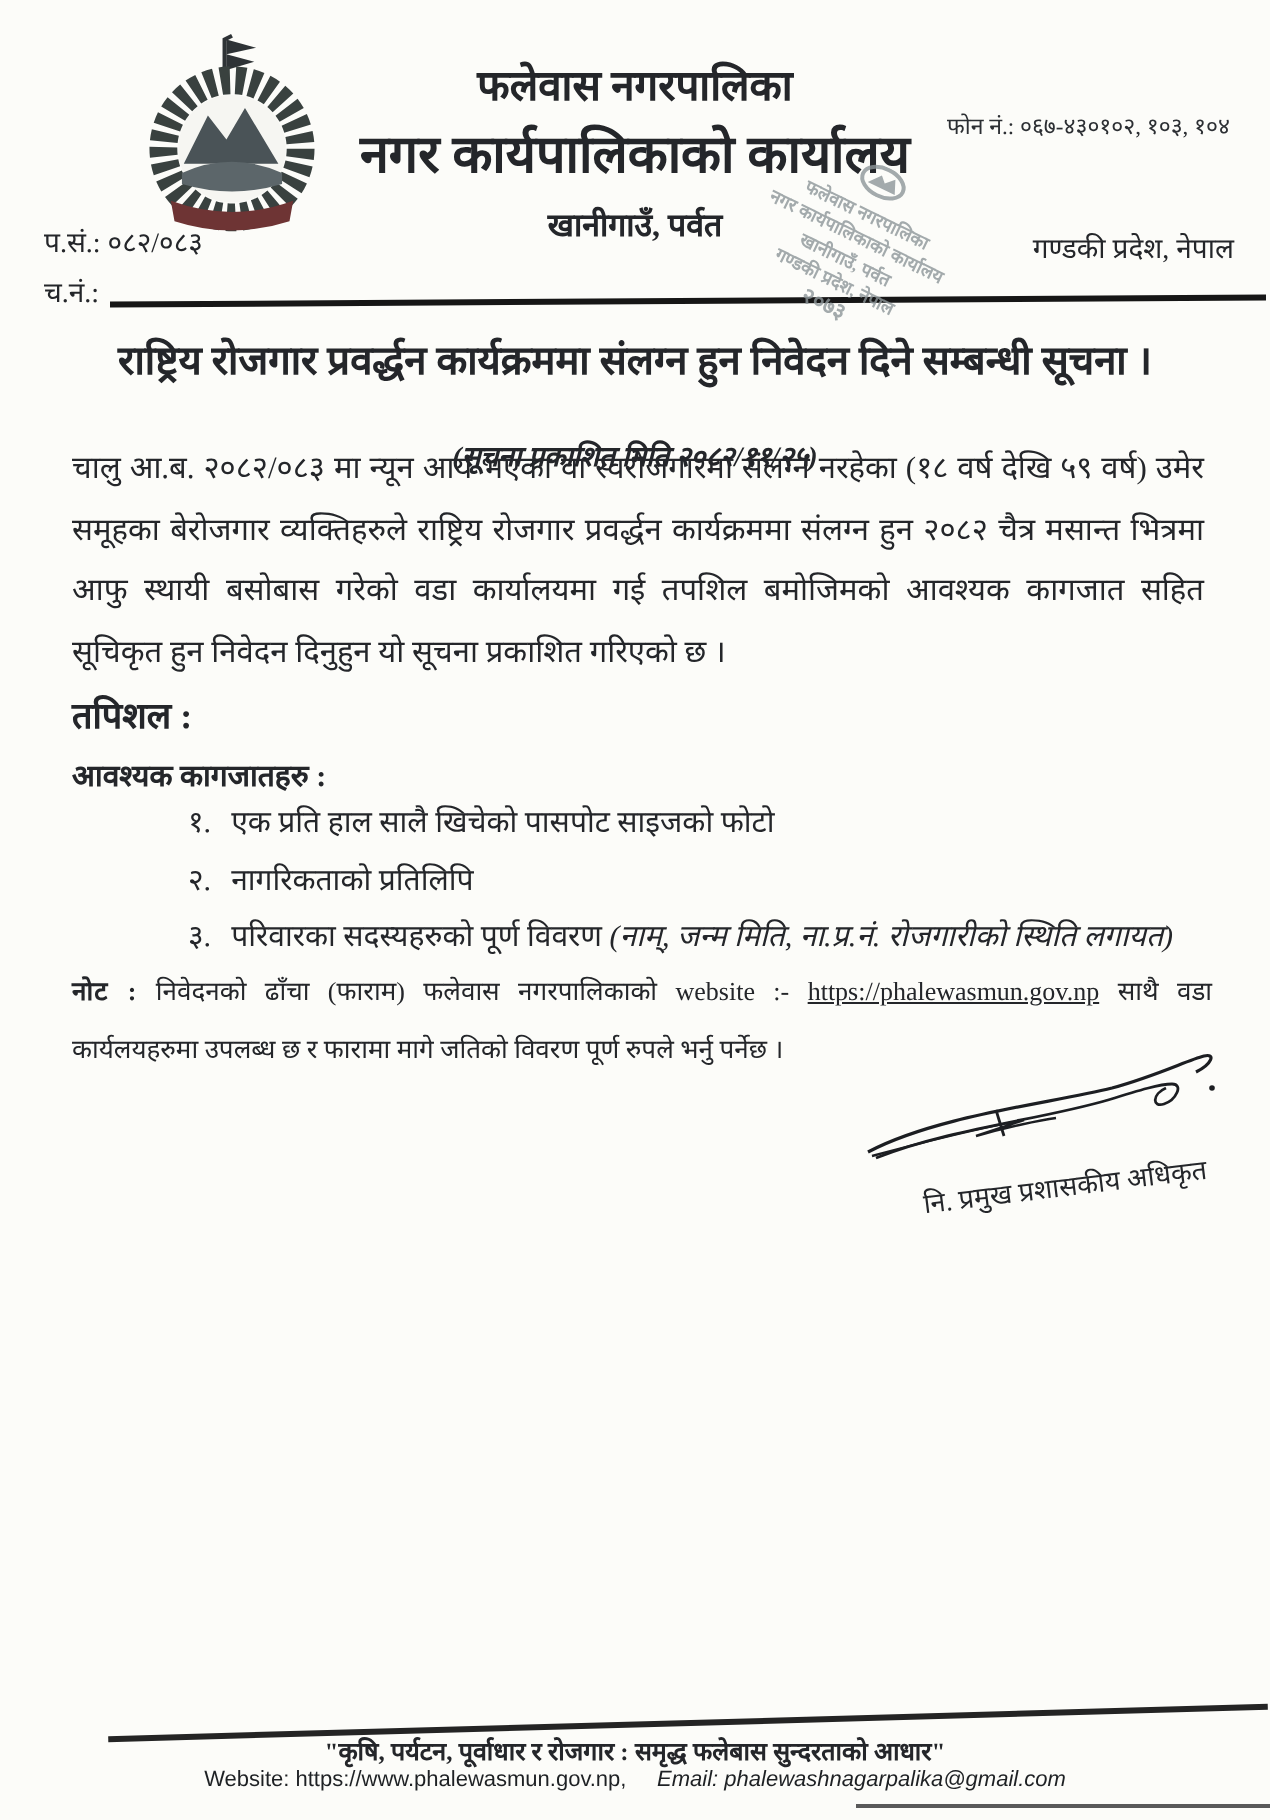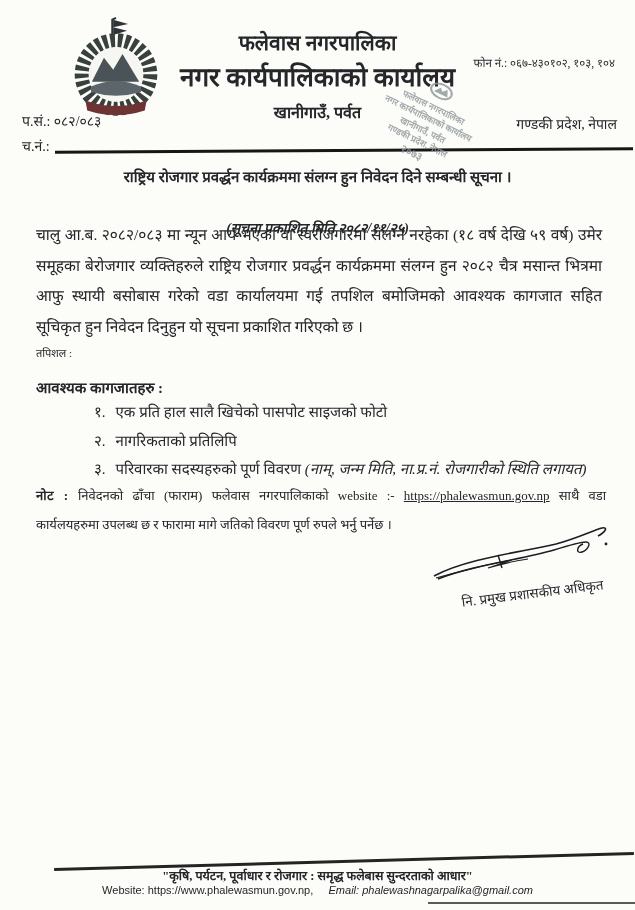--- a/index.html
+++ b/index.html
@@ -23,24 +23,24 @@
   .province { top:114px; right:18px; font-size:14px; }
   .refno { top:111px; left:22px; font-size:14px;font-family:Liberation Serif, serif; }
   .chno { top:136px; left:22px; font-size:14px; }
   .rule-main { top:149px; left:55px; width:578px; height:3px; background:#161616; transform:rotate(-0.35deg); }
   .stamp {
     top:80px; left:352px; width:150px; text-align:center;
     transform:rotate(26deg); transform-origin:center;
     color:#8d9699; opacity:0.8; font-size:9px; line-height:12.5px; font-weight:bold;
   }
   .stamp .yr { font-size:11px; }
-  .subject { top:166px; font-size:15px; font-weight:bold; }
+  .subject { top:166px; font-size:20px; font-weight:bold; }
   .pubdate { top:218px; font-size:14px; font-style:italic; font-weight:600; }
   .bodytext { top:220px; left:36px; width:566px; font-size:15.5px; line-height:30.5px; text-align:justify; }
-  .h-details { top:345px; left:36px; font-size:11px; font-weight:normal; }
+  .h-details { top:345px; left:36px; font-size:18px; font-weight:bold; }
   .h-docs { top:377px; left:36px; font-size:15px; font-weight:bold; }
   .doclist { top:398px; left:94px; width:505px; font-size:15px; }
   .doclist .row { display:flex; gap:10px; line-height:28.5px; }
   .doclist .it { font-style:italic; }
   .note { top:481px; left:36px; width:570px; font-size:13px; line-height:29px; text-align:justify; }
   .note .lbl { font-weight:bold; letter-spacing:0.5px; }
   .note a, .note .link { color:#24262a; text-decoration:underline; }
   .sig-svg { top:522px; left:428px; }
   .sig-title { top:584px; left:430px; width:205px; text-align:center; font-size:13.5px; transform:rotate(-7deg); }
   .rule-footer { top:860px; left:54px; width:580px; height:2.5px; background:#242424; transform:rotate(-1.6deg); }

